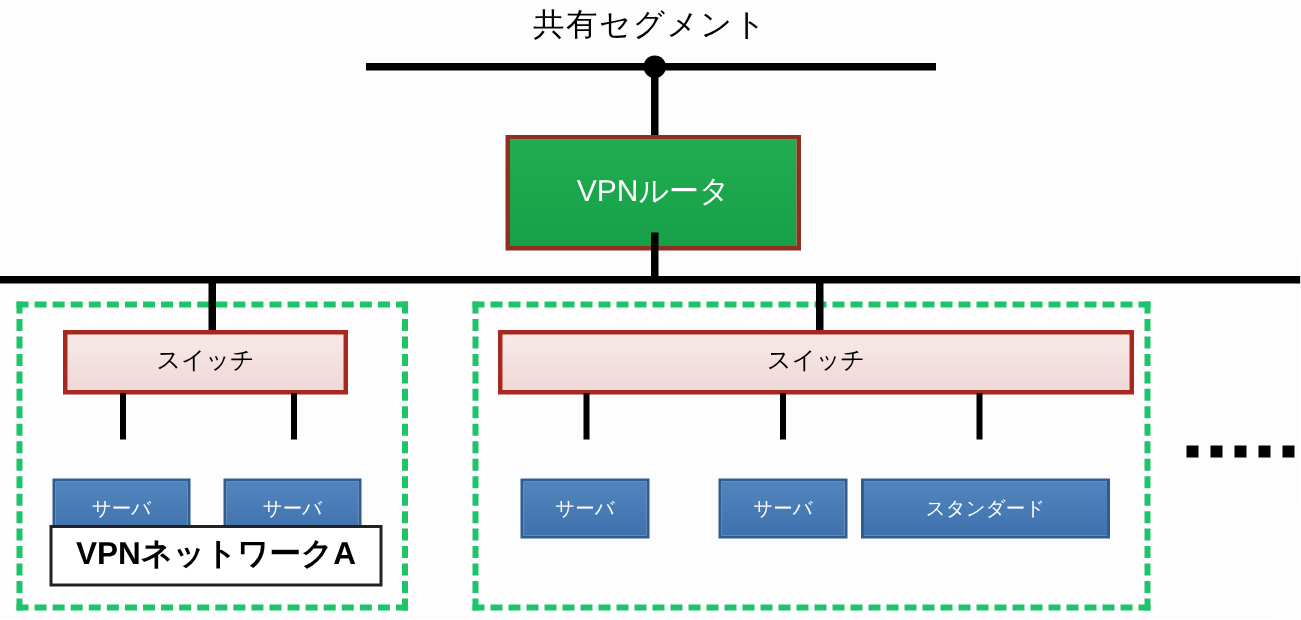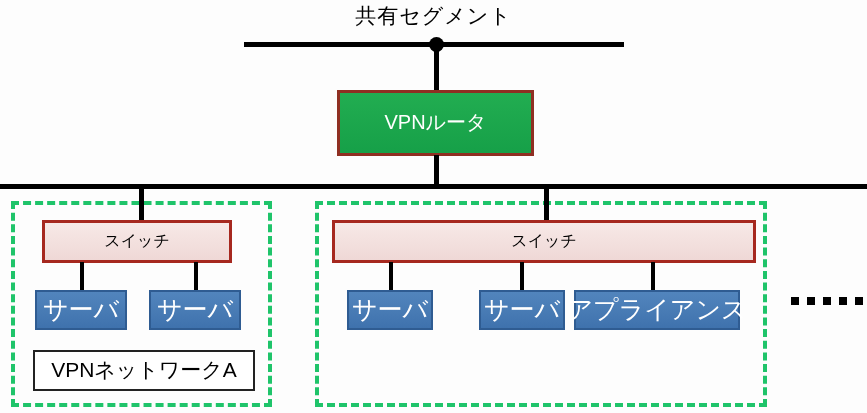--- a/index.html
+++ b/index.html
@@ -87,54 +87,55 @@
     justify-content: center;
     text-align: center;
     line-height: 1.18;
     white-space: nowrap;
   }
 
   .router-box {
     left: 337px;
     top: 90px;
     width: 197px;
-    height: 66px;
+    height: 77px;
     background: linear-gradient(180deg, #22ad51 0%, #16a048 100%);
     border: 3px solid #8f2f22;
     color: #ffffff;
     font-size: 20px;
   }
 
   .switch-box {
     background: linear-gradient(180deg, #f7e9e7 0%, #efd8d6 100%);
     border: 3px solid #a6281f;
     color: #000000;
     font-size: 16px;
   }
   .switch-a { left: 42px;  top: 220px; width: 190px; height: 43px; }
   .switch-b { left: 332px; top: 220px; width: 424px; height: 43px; }
 
   .node-box {
     background: linear-gradient(180deg, #5285bd 0%, #3f72ad 100%);
     border: 2px solid #2f5c92;
     color: #ffffff;
-    font-size: 25px;
+    font-size: 13px;
+    margin-top: 29px;
   }
   .node-a1 { left: 35px;  top: 290px; width: 92px;  height: 40px; }
   .node-a2 { left: 149px; top: 290px; width: 92px;  height: 40px; }
   .node-b1 { left: 347px; top: 290px; width: 86px;  height: 40px; }
   .node-b2 { left: 479px; top: 290px; width: 86px;  height: 40px; }
   .node-b3 { left: 574px; top: 290px; width: 166px; height: 40px; }
 
   .label-box {
     background: #ffffff;
     border: 2px solid #222222;
     color: #000000;
     font-size: 21px;
-    font-weight: normal;
+    font-weight: bold;
   }
   .label-a { left: 33px;  top: 350px; width: 222px; height: 41px; }
   .label-b { left: 436px; top: 350px; width: 222px; height: 41px; }
 
   
   .ellipsis {
     position: absolute;
     left: 791px;
     top: 297px;
     display: flex;
@@ -200,21 +201,21 @@
   <div class="vline vline-thin v-swB-s2"></div>
   <div class="vline vline-thin v-swB-s3"></div>
 
   <div class="box node-box node-b1">
     <span>サーバ</span>
   </div>
   <div class="box node-box node-b2">
     <span>サーバ</span>
   </div>
   <div class="box node-box node-b3">
-    <span>アプライアンス</span>
+    <span>スタンダード</span>
   </div>
 
 
   <div class="ellipsis">
     <span></span>
     <span></span>
     <span></span>
     <span></span>
     <span></span>
   </div>

